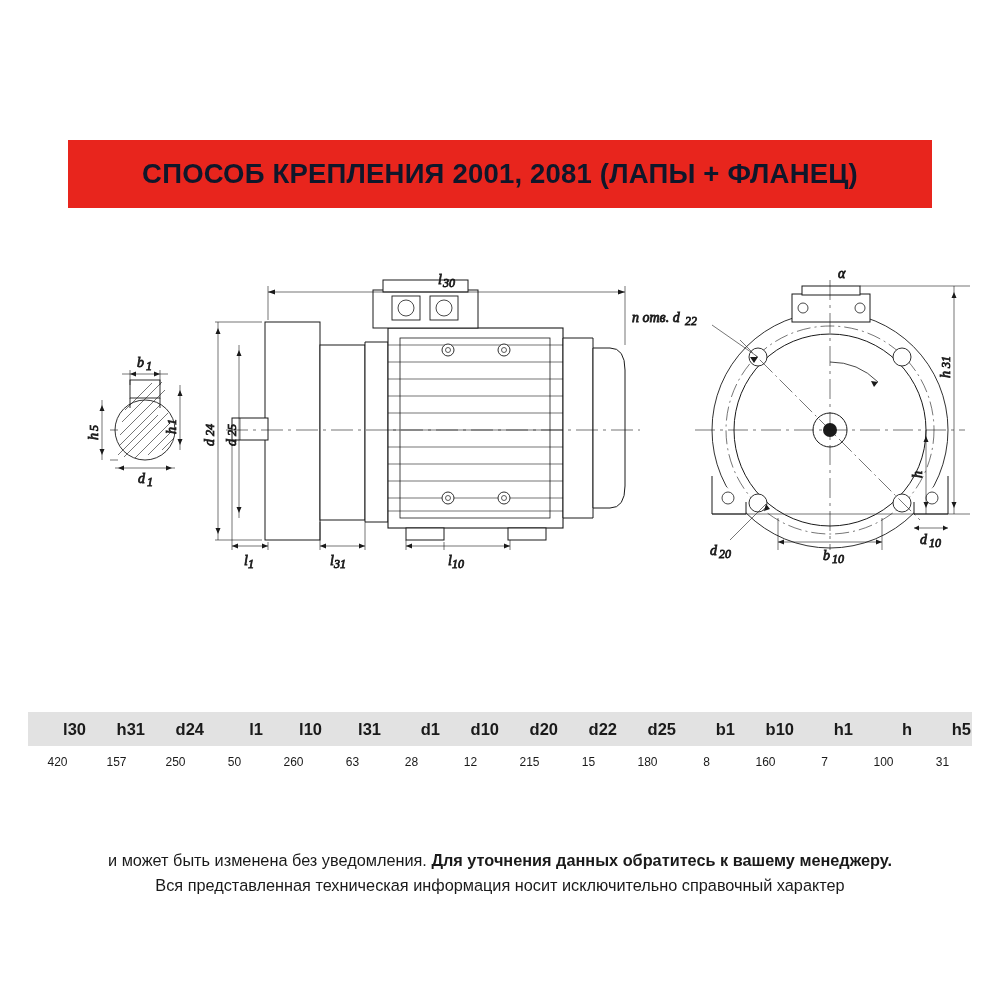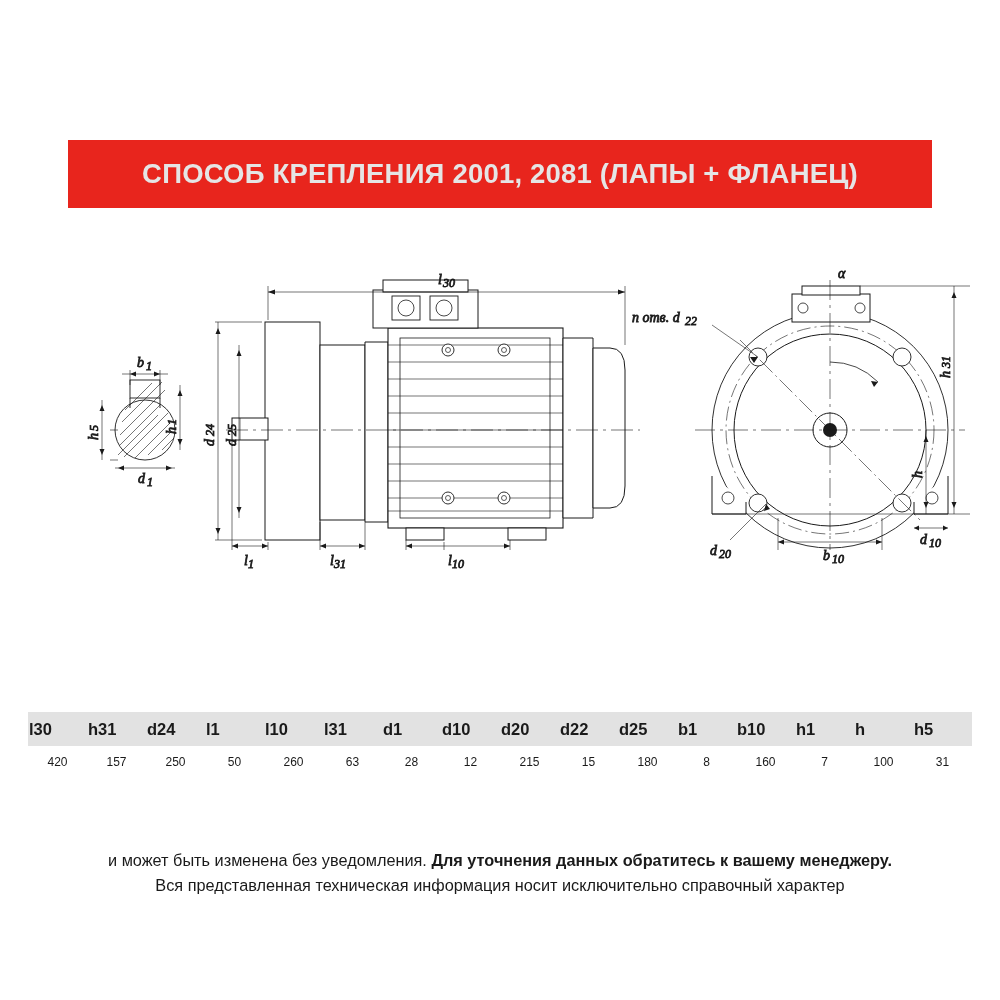--- a/index.html
+++ b/index.html
@@ -26,21 +26,21 @@
     left: 68px;
     top: 140px;
     width: 864px;
     height: 68px;
     background: #e8251d;
     display: flex;
     align-items: center;
     justify-content: center;
   }
   .banner-title {
-    color: #e5e5e5;
+    color: #0f172a;
     font-size: 27.5px;
     font-weight: bold;
     letter-spacing: 0.2px;
     white-space: nowrap;
   }
 
   
   .drawing {
     position: absolute;
     left: 40px;
@@ -70,21 +70,21 @@
     width: 944px;
     border-collapse: collapse;
     table-layout: fixed;
   }
   .dims-table th {
     background: #e2e2e2;
     font-size: 16.5px;
     font-weight: bold;
     color: #1a1a1a;
     height: 32px;
-    text-align: left;
+    text-align: right;
     border: none;
   }
   .dims-table td {
     font-size: 12px;
     height: 30px;
     text-align: center;
     color: #1a1a1a;
     border: none;
   }
 

